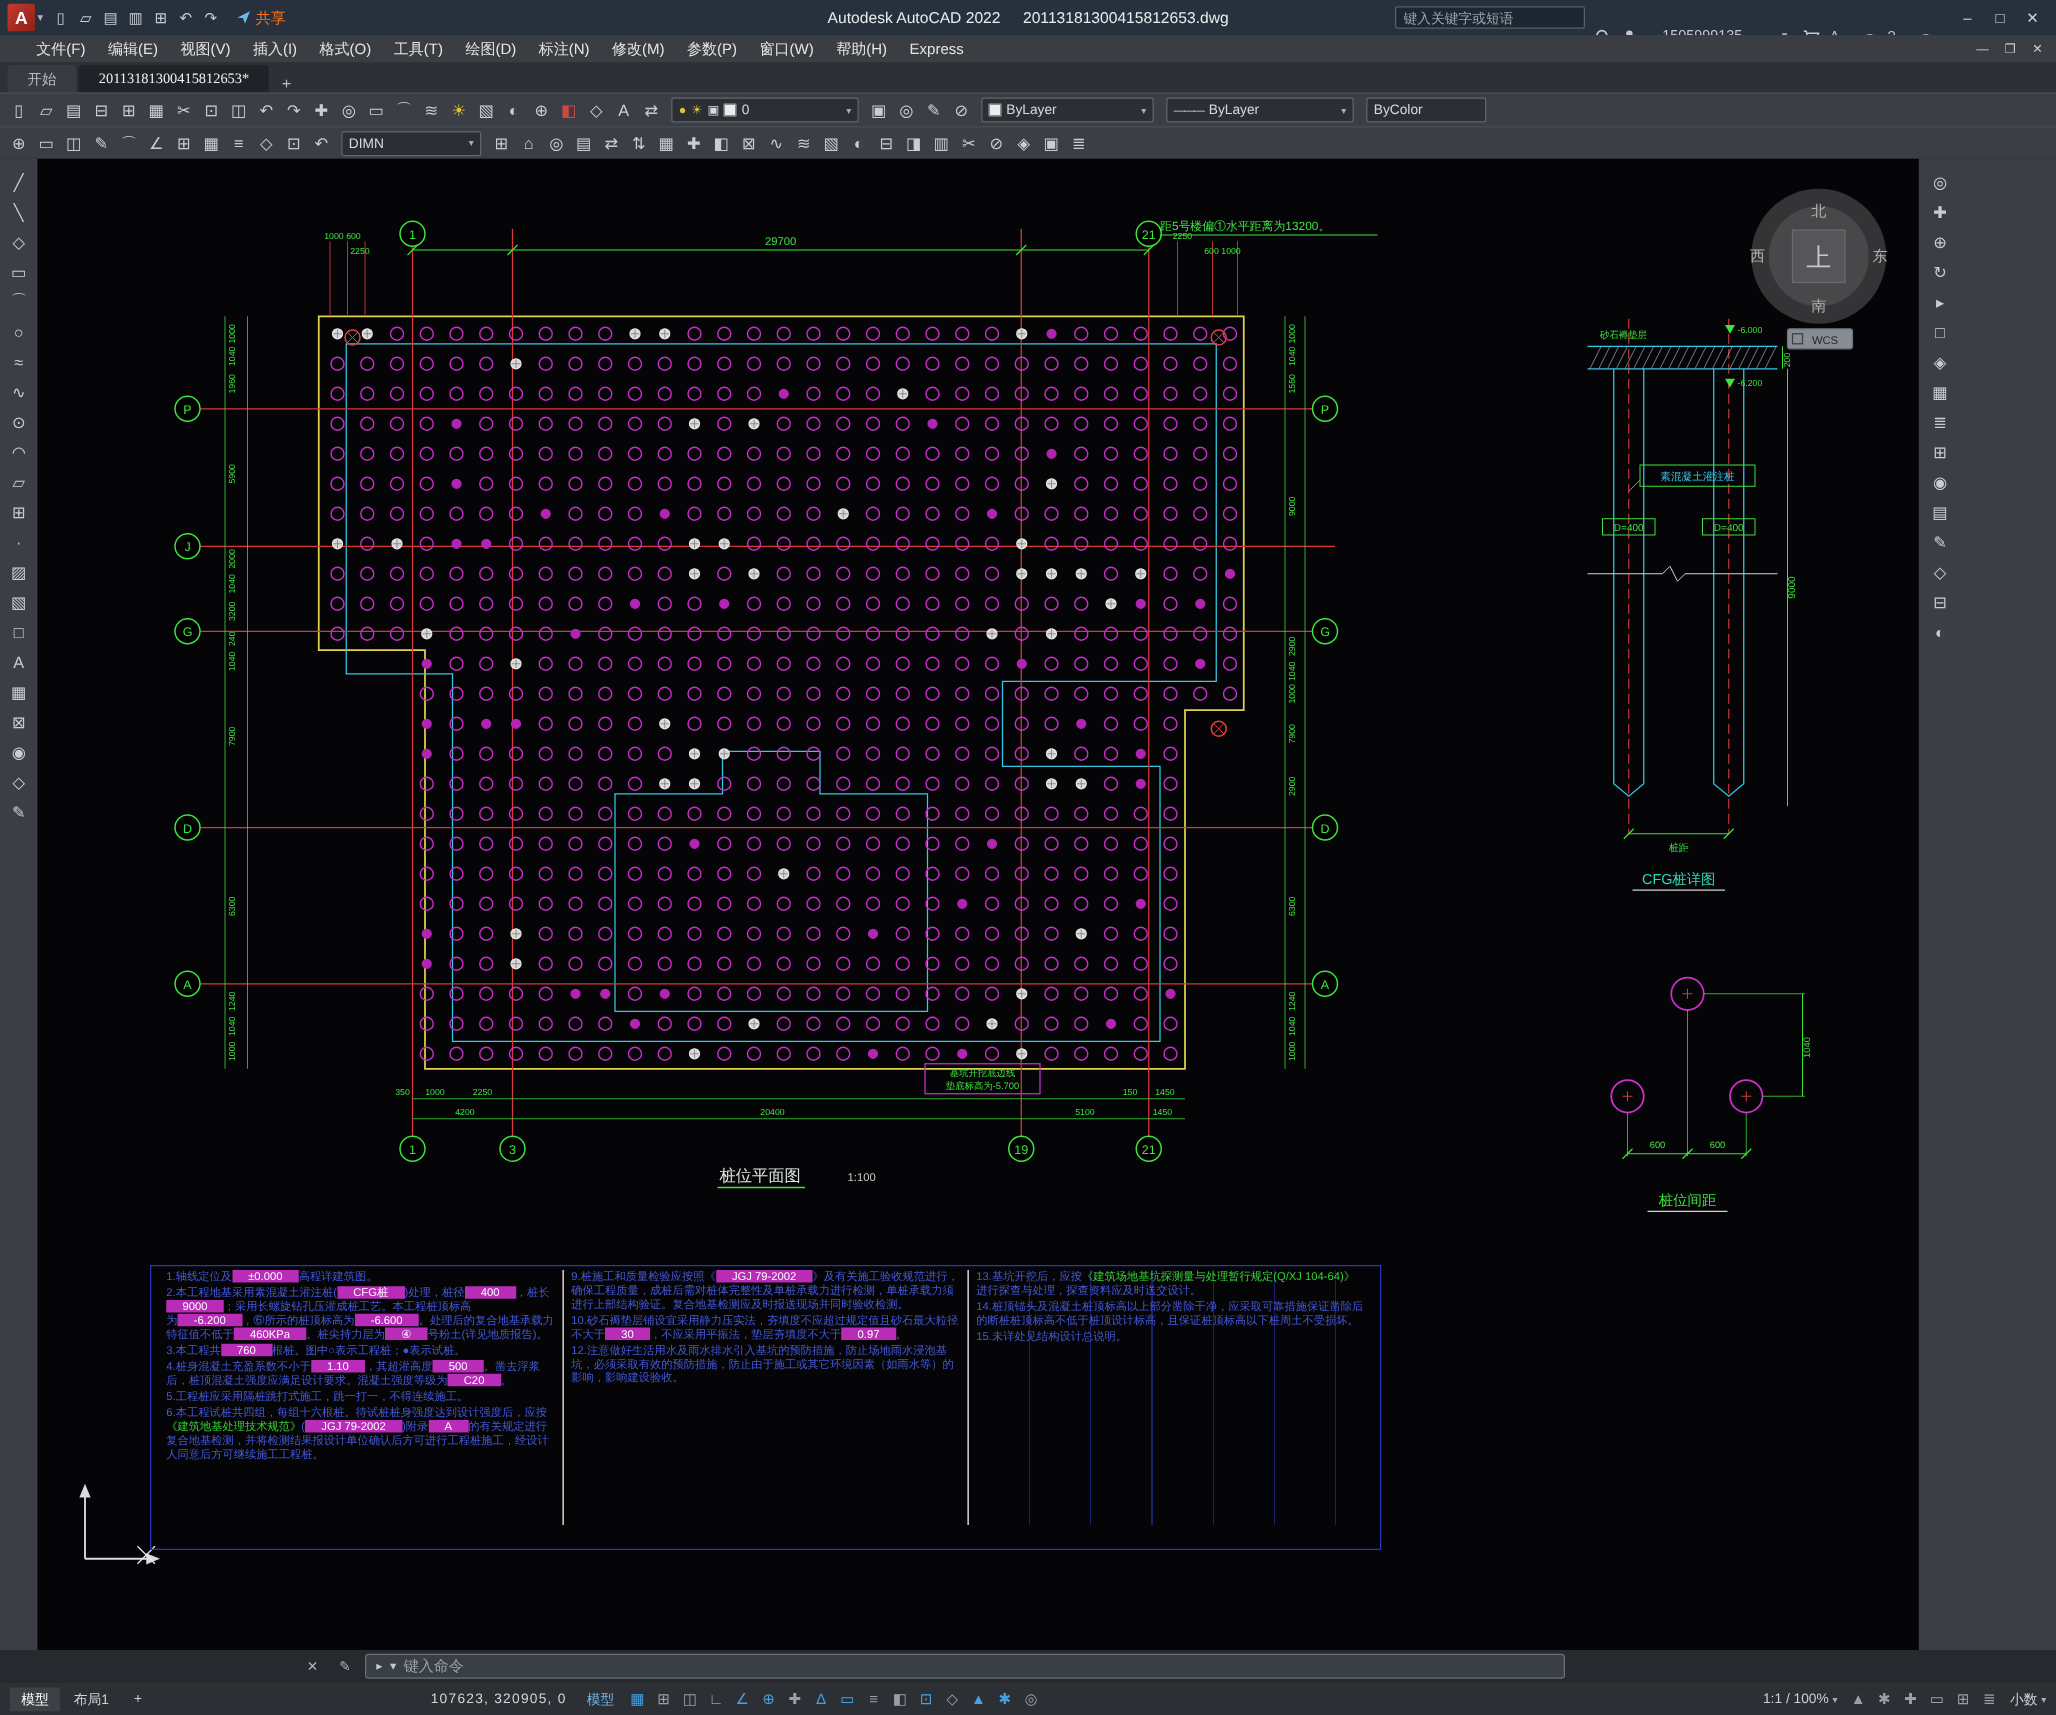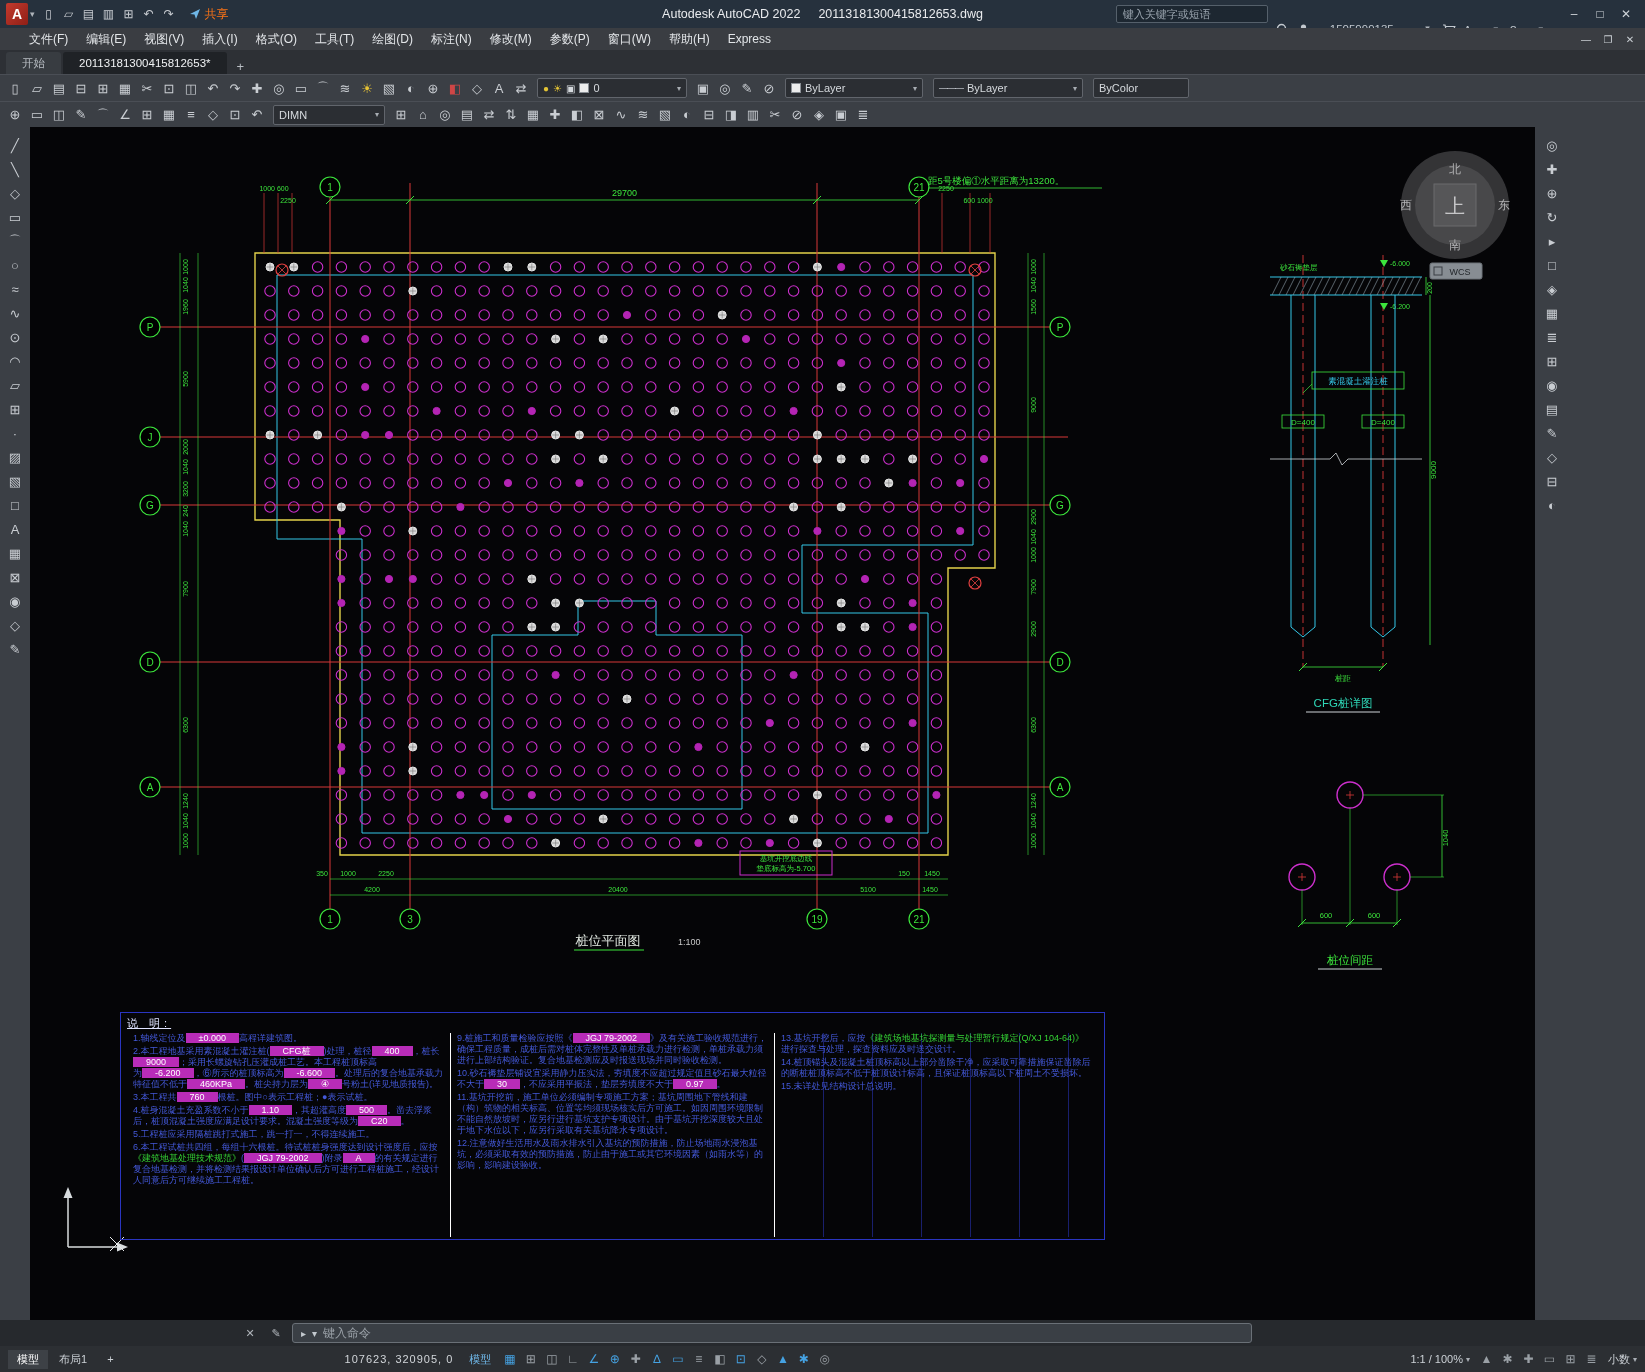--- a/index.html
+++ b/index.html
@@ -26,21 +26,21 @@
   .winbtn { width:26px; height:22px; display:flex; align-items:center; justify-content:center; color:#cfd4d9; font-size:12px; }
 
   
   .menubar { background:#3a3d42; display:flex; align-items:center; padding:0 20px; position:relative; }
   .menu-item { color:#e2e5e8; font-size:12px; padding:0 9px; height:100%; display:flex; align-items:center; }
   .mdi-btns { position:absolute; right:4px; display:flex; }
   .mdi-btns span { width:22px; height:18px; display:flex; align-items:center; justify-content:center; color:#c9ced3; font-size:10px; }
 
   
   .tabbar { background:#2d3035; display:flex; align-items:flex-end; padding-left:6px; }
-  .tab { height:22px; display:flex; align-items:center; padding:0 16px; font-size:11.5px; color:#b9bec4; background:#383c41; margin-right:2px; border-radius:3px 3px 0 0; }
+  .tab { height:22px; display:flex; align-items:center; padding:0 16px; font-size:11.5px; color:#b9bec4; background:#383c41; margin-right:2px; border-radius:3px 3px 0 0;font-family:Liberation Serif, serif; }
   .tab.active { background:#1f2226; color:#f0f2f4; }
   .tab-plus { color:#b9bec4; font-size:13px; padding:0 8px; }
 
   
   .ribbon { background:#3b3f45; display:flex; align-items:center; padding:0 4px; border-top:1px solid #4a4e55; }
   .icons { display:flex; align-items:center; }
   .ticon { display:inline-flex; width:22px; height:20px; align-items:center; justify-content:center;
            color:#c9cdd2; font-size:13px; }
   .dd { display:inline-flex; align-items:center; height:20px; background:#2b2e33; border:1px solid #61656c;
         border-radius:2px; padding:0 5px; gap:4px; font-size:11px; color:#d6dade; margin:0 5px; }
@@ -1308,34 +1308,32 @@
           <rect x="1404" y="140" width="8" height="8" stroke="#3a3f44" stroke-width="1" fill="none"></rect>
           <text x="1430" y="148" font-size="9" fill="#23272b" text-anchor="middle">WCS</text>
           <line x1="38" y1="1120" x2="38" y2="1068" stroke="#d8dcde" stroke-width="1.5"></line>
           <path d="M38,1060 L33.5,1071 L42.5,1071 Z" fill="#d8dcde"></path>
           <line x1="38" y1="1120" x2="90" y2="1120" stroke="#d8dcde" stroke-width="1.5"></line>
           <path d="M98,1120 L87,1115.5 L87,1124.5 Z" fill="#d8dcde"></path>
           <line x1="80" y1="1110" x2="94" y2="1124" stroke="#e8eaec" stroke-width="1"></line>
           <line x1="80" y1="1124" x2="94" y2="1110" stroke="#e8eaec" stroke-width="1"></line>
         </svg>
       <div class="notes" id="notes-panel">
-          <div class="notes-header">说 明:</div>
           <div class="notes-cols">
             <div class="ncol">
               <p>1.轴线定位及<span class="hl">±0.000</span>高程详建筑图。</p>
               <p>2.本工程地基采用素混凝土灌注桩(<span class="hl">CFG桩</span>)处理，桩径<span class="hl">400</span>，桩长<span class="hl">9000</span>；采用长螺旋钻孔压灌成桩工艺。本工程桩顶标高为<span class="hl">-6.200</span>，⑥所示的桩顶标高为<span class="hl">-6.600</span>。处理后的复合地基承载力特征值不低于<span class="hl">460KPa</span>。桩尖持力层为<span class="hl">④</span>号粉土(详见地质报告)。</p>
               <p>3.本工程共<span class="hl">760</span>根桩。图中○表示工程桩；●表示试桩。</p>
               <p>4.桩身混凝土充盈系数不小于<span class="hl">1.10</span>，其超灌高度<span class="hl">500</span>。凿去浮浆后，桩顶混凝土强度应满足设计要求。混凝土强度等级为<span class="hl">C20</span>。</p>
               <p>5.工程桩应采用隔桩跳打式施工，跳一打一，不得连续施工。</p>
               <p>6.本工程试桩共四组，每组十六根桩。待试桩桩身强度达到设计强度后，应按<span class="gl">《建筑地基处理技术规范》</span>(<span class="hl">JGJ 79-2002</span>)附录<span class="hl">A</span>的有关规定进行复合地基检测，并将检测结果报设计单位确认后方可进行工程桩施工，经设计人同意后方可继续施工工程桩。</p>
             </div>
             <div class="ncol">
               <p>9.桩施工和质量检验应按照《<span class="hl">JGJ 79-2002</span>》及有关施工验收规范进行，确保工程质量，成桩后需对桩体完整性及单桩承载力进行检测，单桩承载力须进行上部结构验证。复合地基检测应及时报送现场并同时验收检测。</p>
               <p>10.砂石褥垫层铺设宜采用静力压实法，夯填度不应超过规定值且砂石最大粒径不大于<span class="hl">30</span>，不应采用平振法，垫层夯填度不大于<span class="hl">0.97</span>。</p>
-              <p>11.基坑开挖前，施工单位必须编制专项施工方案；基坑周围地下管线和建（构）筑物的相关标高、位置等均须现场核实后方可施工。如因周围环境限制不能自然放坡时，应另行进行基坑支护专项设计。由于基坑开挖深度较大且处于地下水位以下，应另行采取有关基坑降水专项设计。</p>
               <p>12.注意做好生活用水及雨水排水引入基坑的预防措施，防止场地雨水浸泡基坑，必须采取有效的预防措施，防止由于施工或其它环境因素（如雨水等）的影响，影响建设验收。</p>
             </div>
             <div class="ncol grid3">
               <p>13.基坑开挖后，应按<span class="gl">《建筑场地基坑探测量与处理暂行规定(Q/XJ 104-64)》</span>进行探查与处理，探查资料应及时送交设计。</p>
               <p>14.桩顶锚头及混凝土桩顶标高以上部分凿除干净，应采取可靠措施保证凿除后的断桩桩顶标高不低于桩顶设计标高，且保证桩顶标高以下桩周土不受损坏。</p>
               <p>15.未详处见结构设计总说明。</p>
             </div>
           </div>
         </div>
     </div>

